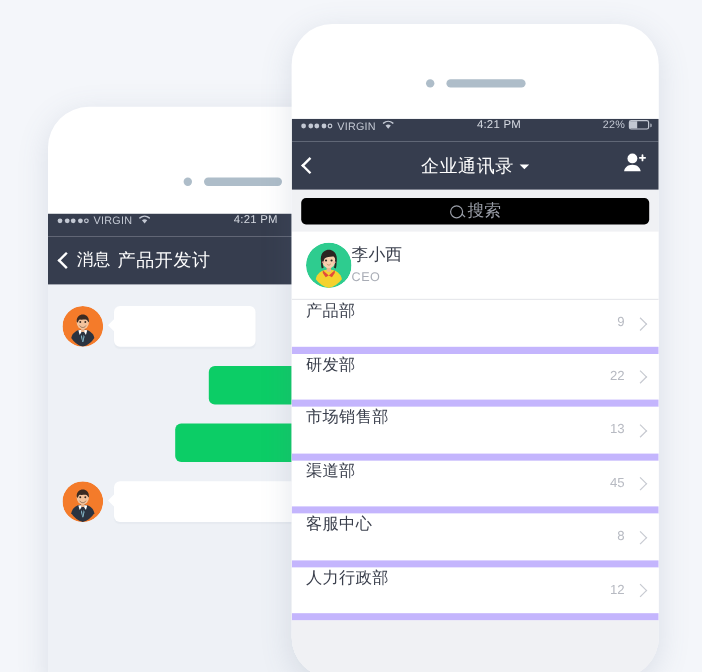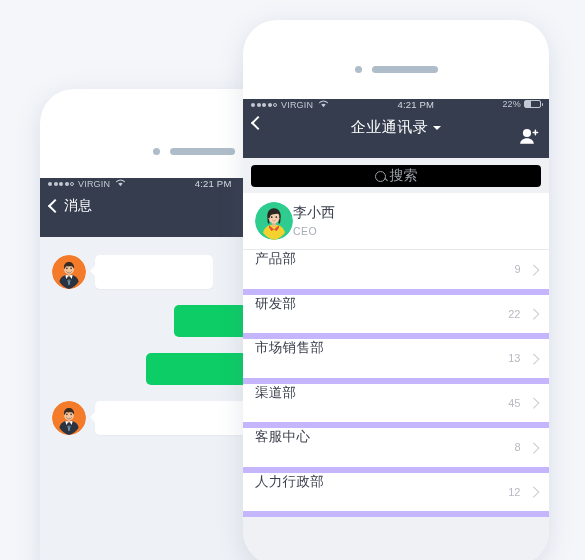--- a/index.html
+++ b/index.html
@@ -146,24 +146,23 @@
     height: 100%;
     background: #c3c8d3;
     width: 38%;
   }
 
   
   .nav-bar {
     background: #363d4e;
     height: 40px;
     display: flex;
-    align-items: flex-start;
+    align-items: center;
     padding: 0 10px;
     position: relative;
-    flex-direction: column;
   }
   .nav-back {
     display: flex;
     align-items: center;
     gap: 3px;
     color: #ffffff;
     font-size: 14px;
     z-index: 2;
   }
   .chev-left {
@@ -393,20 +392,21 @@
         </div>
         <div class="status-center">4:21 PM</div>
         <div class="status-right"></div>
       </div>
 
       <div class="nav-bar">
         <div class="nav-back">
           <span class="chev-left"></span>
           <span>消息</span>
         </div>
+        <div class="nav-title-back">产品开发讨</div>
       </div>
 
       <div class="chat-body">
 
         <div class="chat-row">
           <span class="avatar">
             <svg width="34" height="34" viewBox="0 0 34 34">
               <circle cx="17" cy="17" r="17" fill="#f47b2a"></circle>
               <path d="M17 19.5c-5 0-9 2.9-9.6 7.2A17 17 0 0 0 17 34a17 17 0 0 0 9.6-7.3c-.6-4.3-4.6-7.2-9.6-7.2z" fill="#2b3340"></path>
               <path d="M17 19.8l-2.6 4.3-1.1-3.9zM17 19.8l2.6 4.3 1.1-3.9z" fill="#ffffff"></path>

